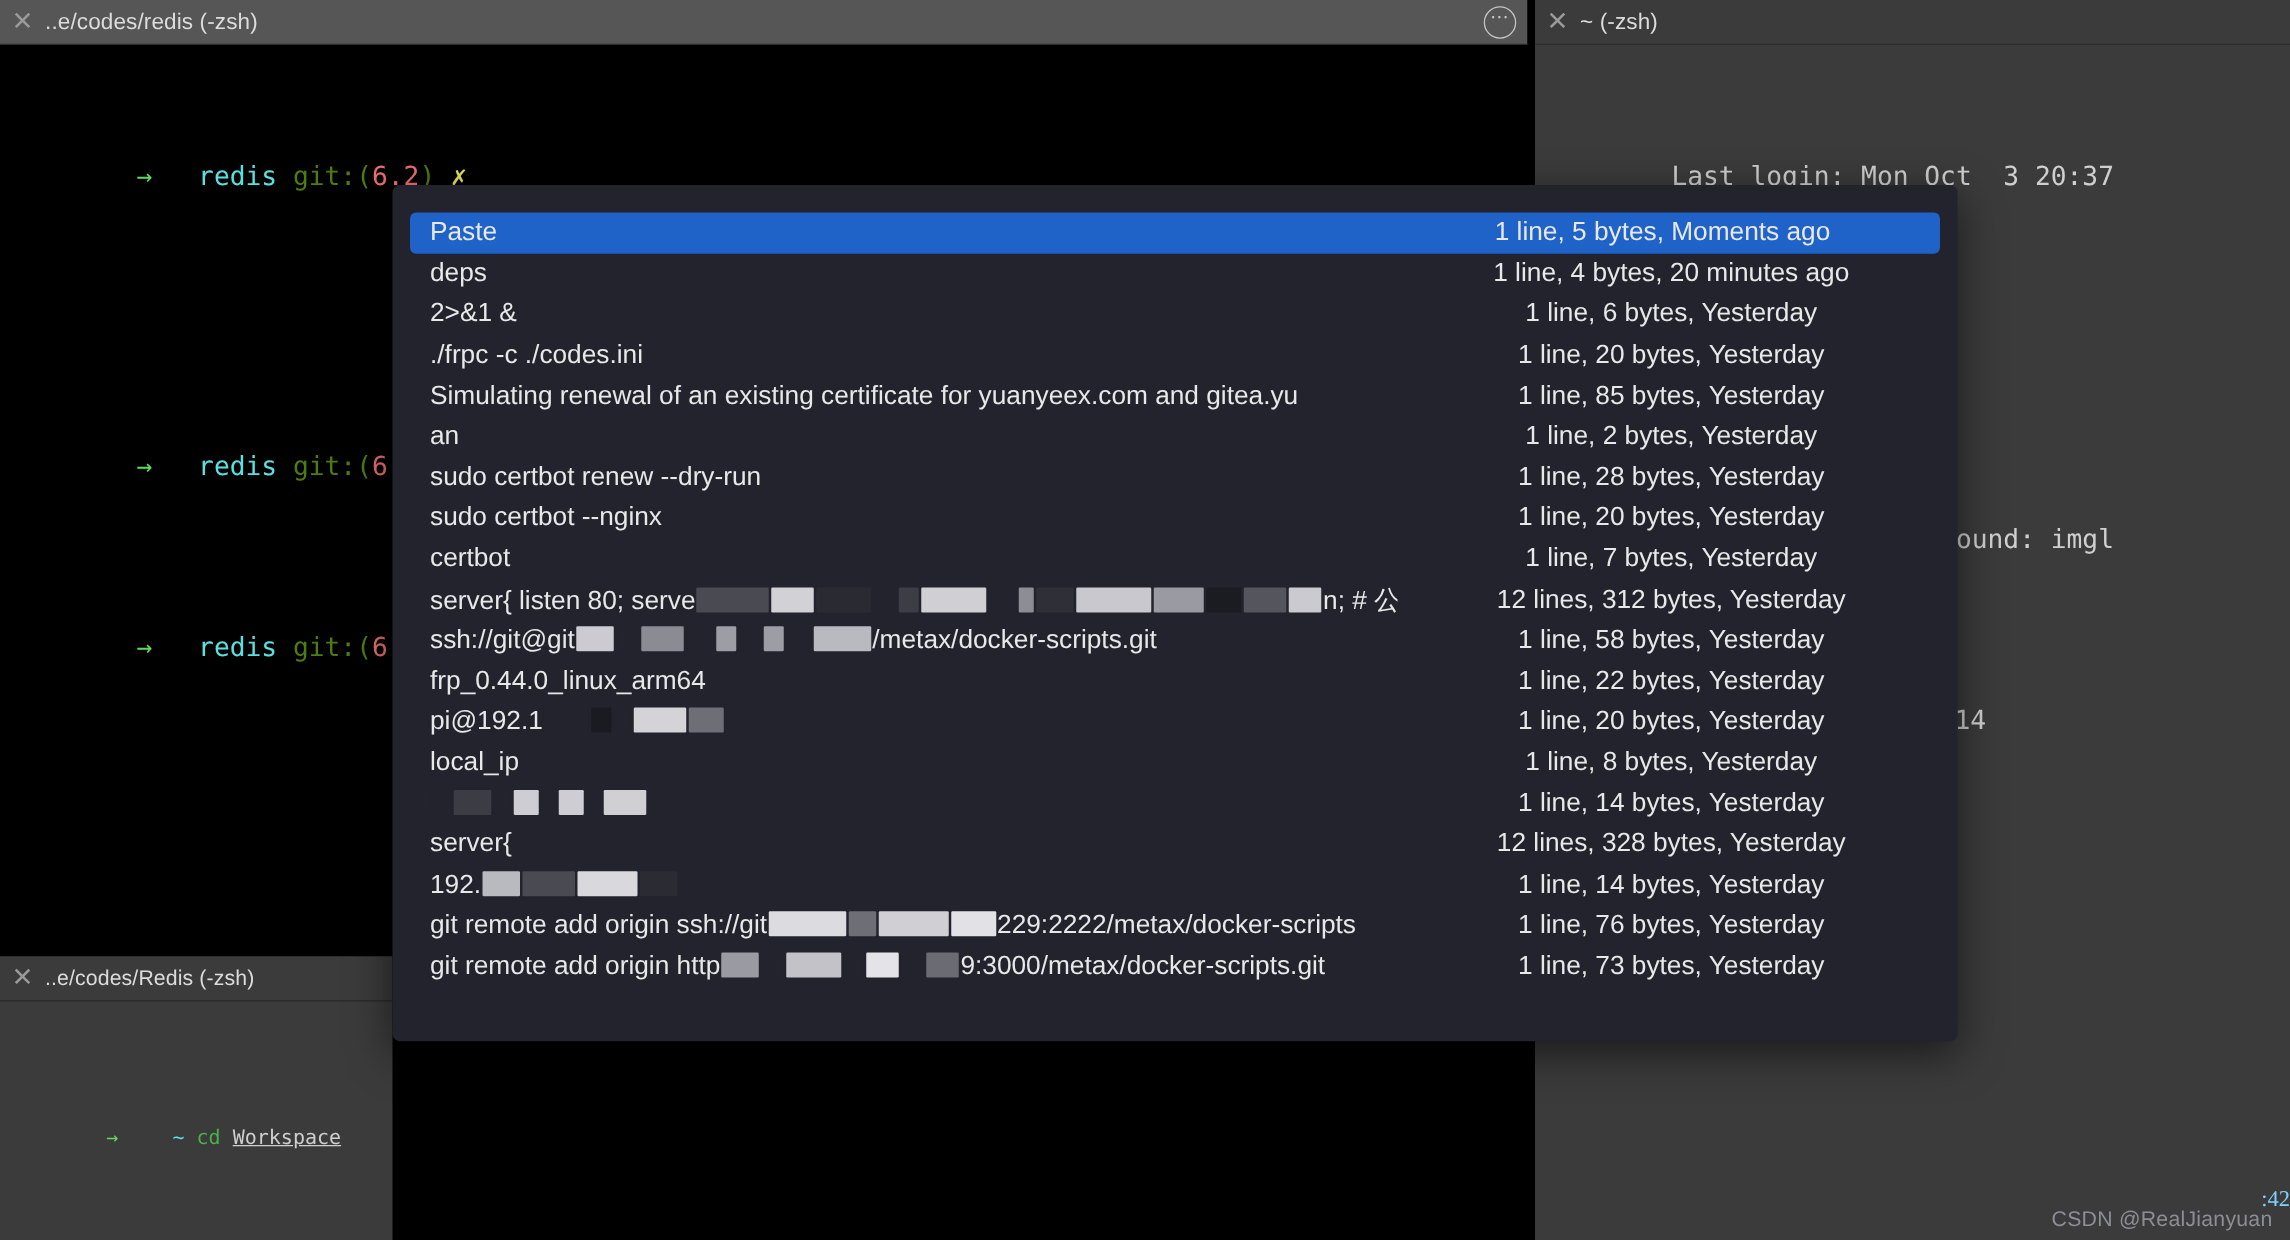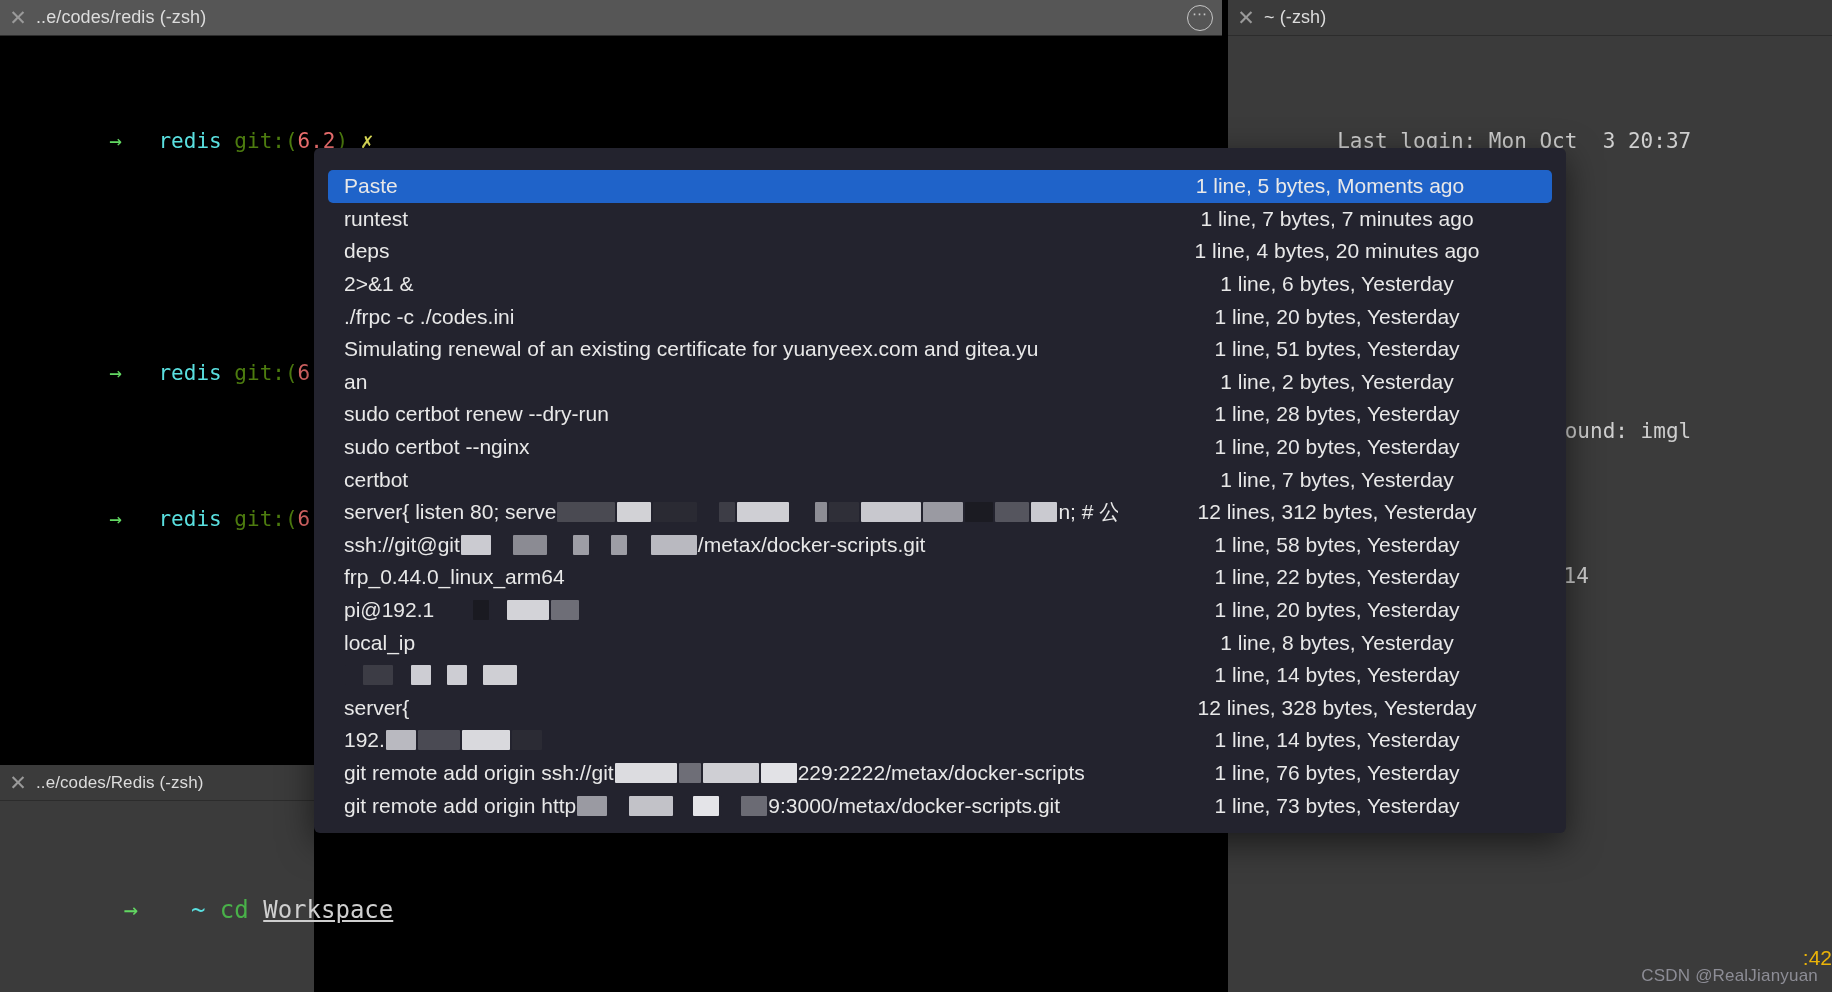--- a/index.html
+++ b/index.html
@@ -88,22 +88,22 @@
     display:inline-block; height:20px; vertical-align:-3px; margin:0 1px;
     border-radius:1px;
   }
 
   
   .watermark {
     position:absolute; right:14px; bottom:6px; color:#8d8d96; font-size:17px;
     font-family:"Liberation Sans", sans-serif; letter-spacing:.2px;
   }
   .clock-frag {
-    position:absolute; right:0px; bottom:22px; color:#eab308; font-size:21px;
-    font-family:Liberation Sans, sans-serif;
+    position:absolute; right:0px; bottom:22px; color:#7dd3fc; font-size:18px;
+    font-family:Liberation Serif, serif;
   }
 </style>
 </head>
 <body>
 
 <div id="root">
 
   <div class="pane" style="left:0;top:0;width:1222px;height:992px;background:#000;">
 
     <div class="tabbar">
@@ -125,21 +125,21 @@
       </div>
       <div class="ln">
         <span class="c-arrow-g">→</span><span> </span><span class="c-cyan">redis</span><span> </span><span class="c-blue">git:(</span><span class="c-red">6.2</span><span class="c-blue">)</span><span> </span><span class="c-yellow">✗</span><span> </span><span class="paste-chip">Paste</span><span class="caret">|</span>
       </div>
     </div>
 
     <div class="tabbar dark" style="position:absolute;left:0;top:765px;width:314px;">
       <div class="tab-close">✕</div>
       <div class="tab-title" style="font-size:17px;">..e/codes/Redis (-zsh)</div>
     </div>
-    <div class="term-body term-gray" style="position:absolute;left:0;top:801px;width:314px;height:191px;font-size:24px;line-height:30px;">
+    <div class="term-body term-gray" style="position:absolute;left:0;top:801px;width:314px;height:191px;font-size:16px;line-height:30px;">
       <div class="ln">
         <span class="c-arrow-g">→</span><span>  </span><span class="c-cyan">~</span><span> </span><span class="c-green">cd</span><span> </span><span class="c-under">Workspace</span>
       </div>
       
     </div>
   </div>
 
   <div class="pane" style="left:1228px;top:0;width:604px;height:992px;background:#3b3b3b;">
     <div class="tabbar dark">
       <div class="tab-close">✕</div>
@@ -161,38 +161,34 @@
     </div>
     <div class="clock-frag">:42</div>
   </div>
 
   <div id="dropdown">
       <div class="dd-row selected">
         <div class="dd-cmd">Paste</div>
         <div class="dd-meta">1 line, 5 bytes, Moments ago</div>
       </div>
       <div class="dd-row">
-        <div class="dd-cmd">runtest</div>
-        <div class="dd-meta">1 line, 7 bytes, 7 minutes ago</div>
-      </div>
-      <div class="dd-row">
         <div class="dd-cmd">deps</div>
         <div class="dd-meta">1 line, 4 bytes, 20 minutes ago</div>
       </div>
       <div class="dd-row">
         <div class="dd-cmd">2&gt;&amp;1 &amp;</div>
         <div class="dd-meta">1 line, 6 bytes, Yesterday</div>
       </div>
       <div class="dd-row">
         <div class="dd-cmd">./frpc -c ./codes.ini</div>
         <div class="dd-meta">1 line, 20 bytes, Yesterday</div>
       </div>
       <div class="dd-row">
         <div class="dd-cmd">Simulating renewal of an existing certificate for yuanyeex.com and gitea.yu</div>
-        <div class="dd-meta">1 line, 51 bytes, Yesterday</div>
+        <div class="dd-meta">1 line, 85 bytes, Yesterday</div>
       </div>
       <div class="dd-row">
         <div class="dd-cmd">an</div>
         <div class="dd-meta">1 line, 2 bytes, Yesterday</div>
       </div>
       <div class="dd-row">
         <div class="dd-cmd">sudo certbot renew --dry-run</div>
         <div class="dd-meta">1 line, 28 bytes, Yesterday</div>
       </div>
       <div class="dd-row">

